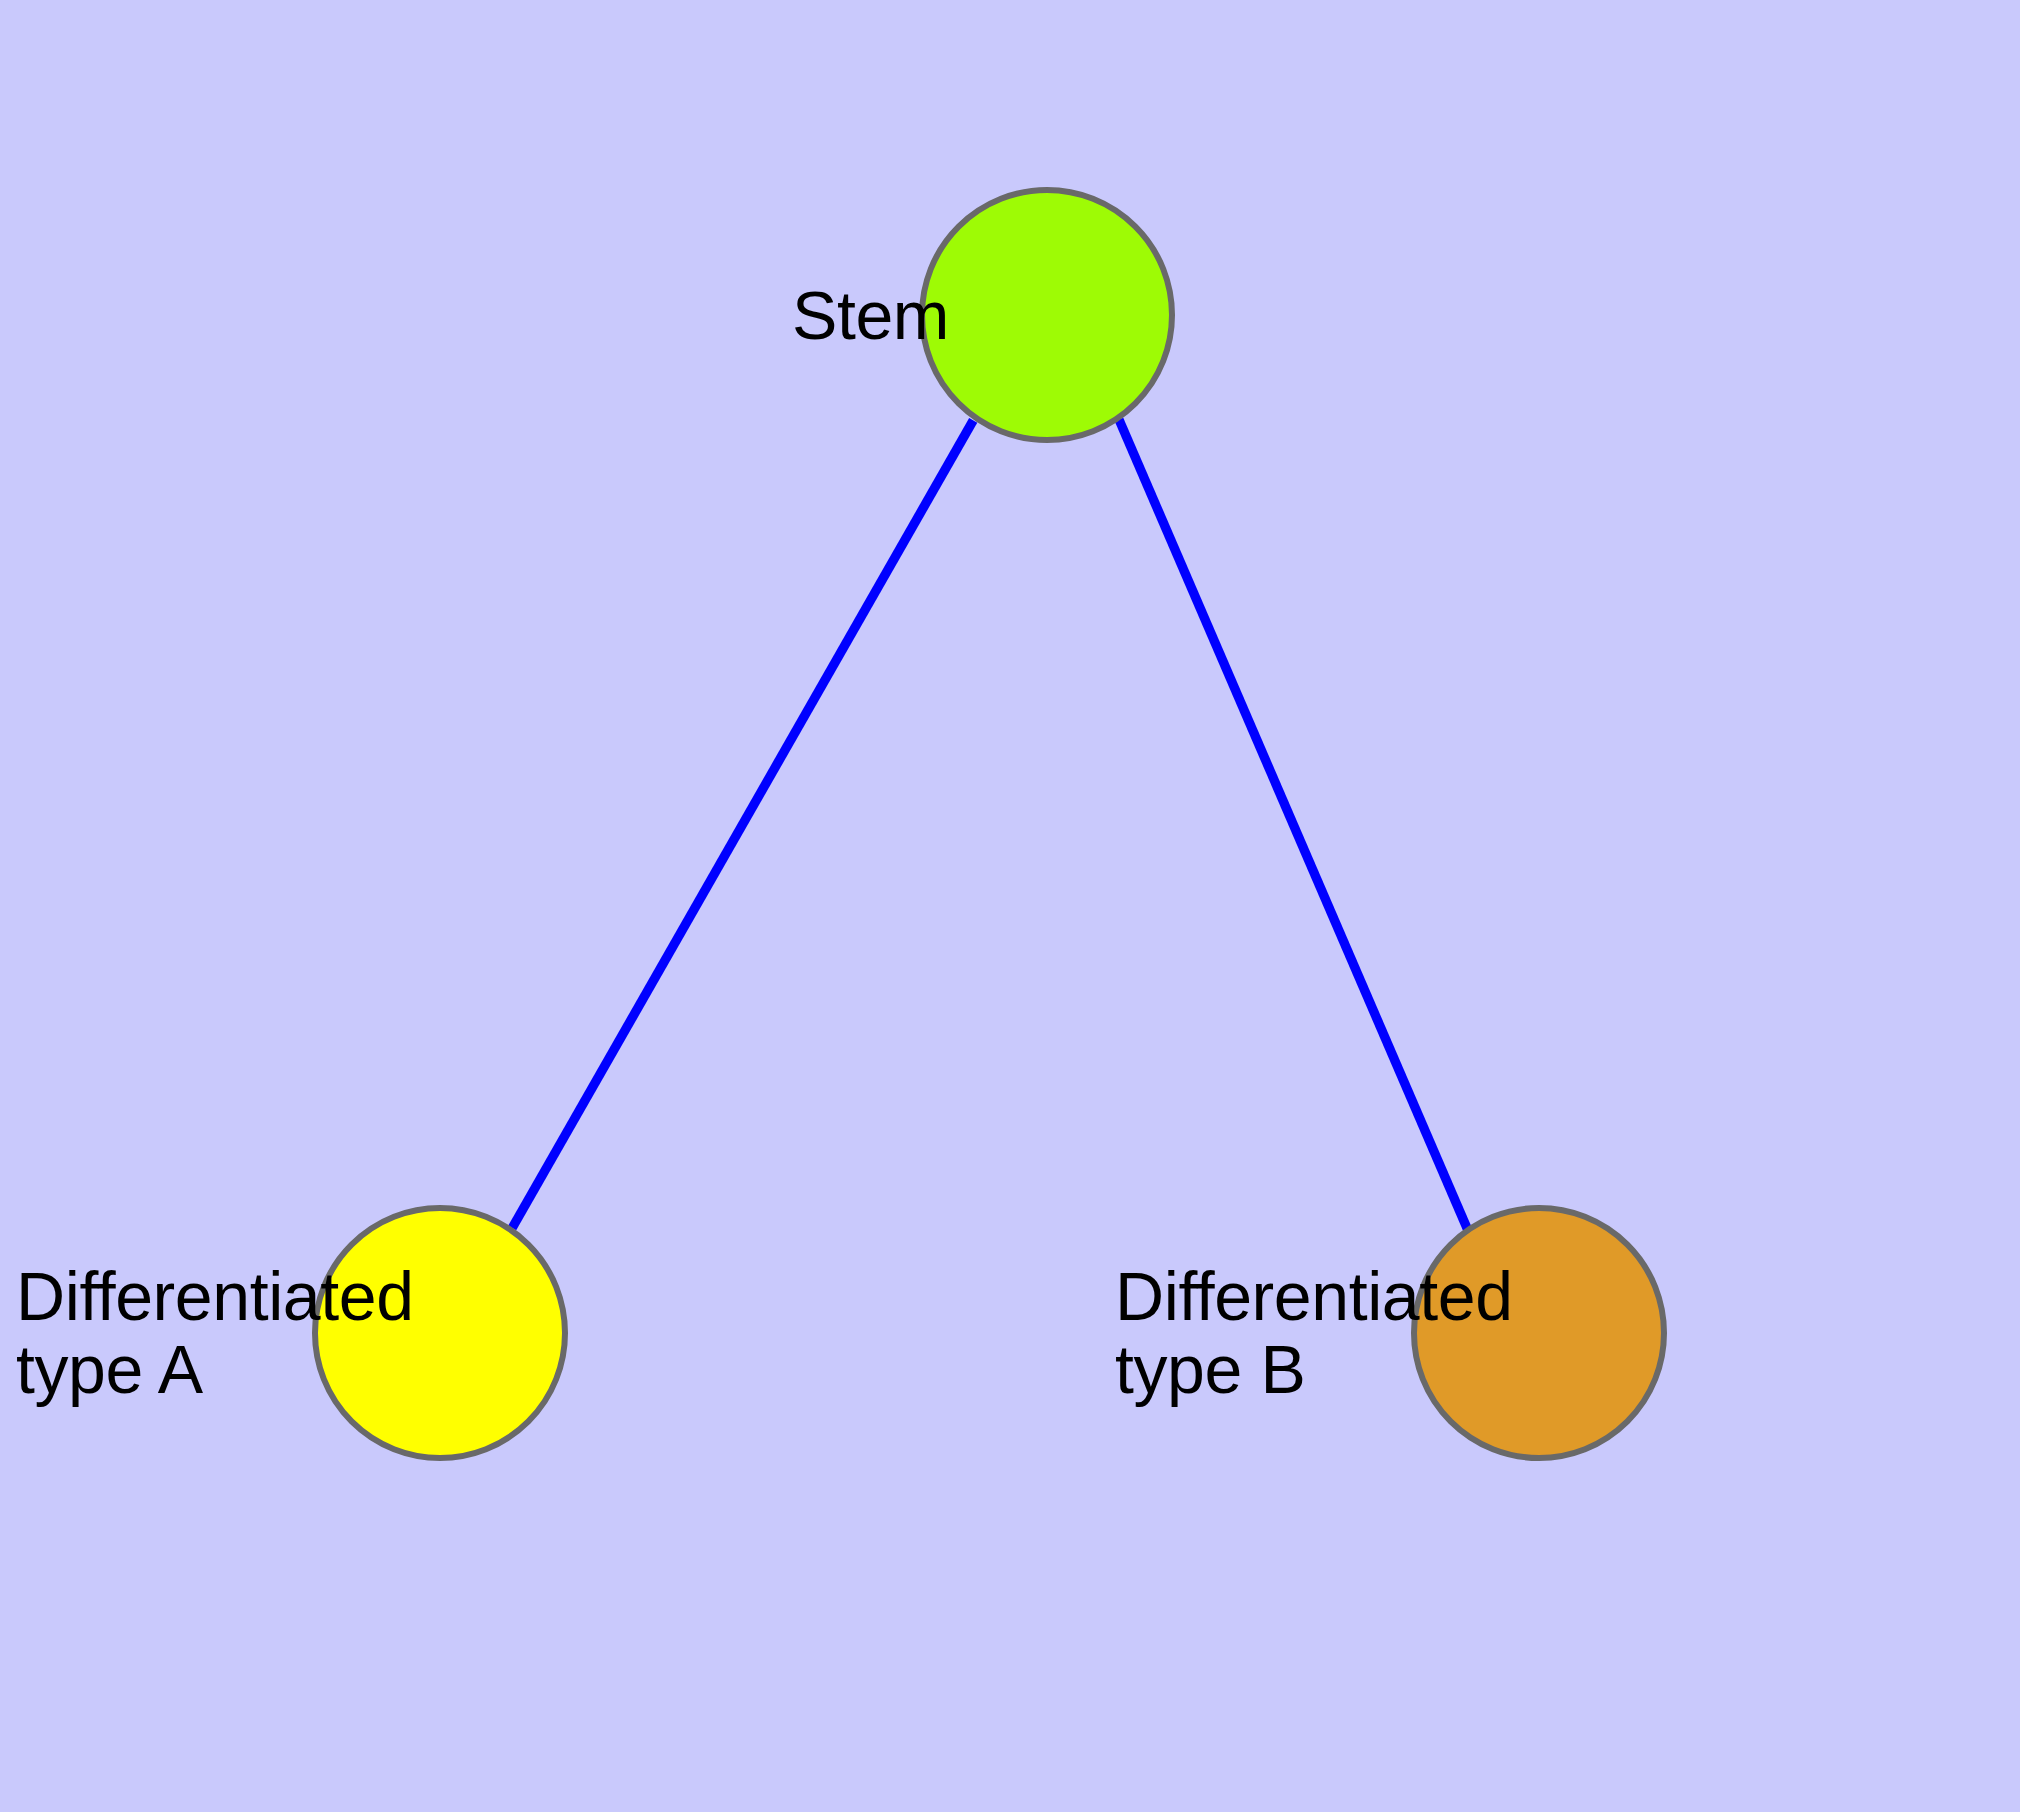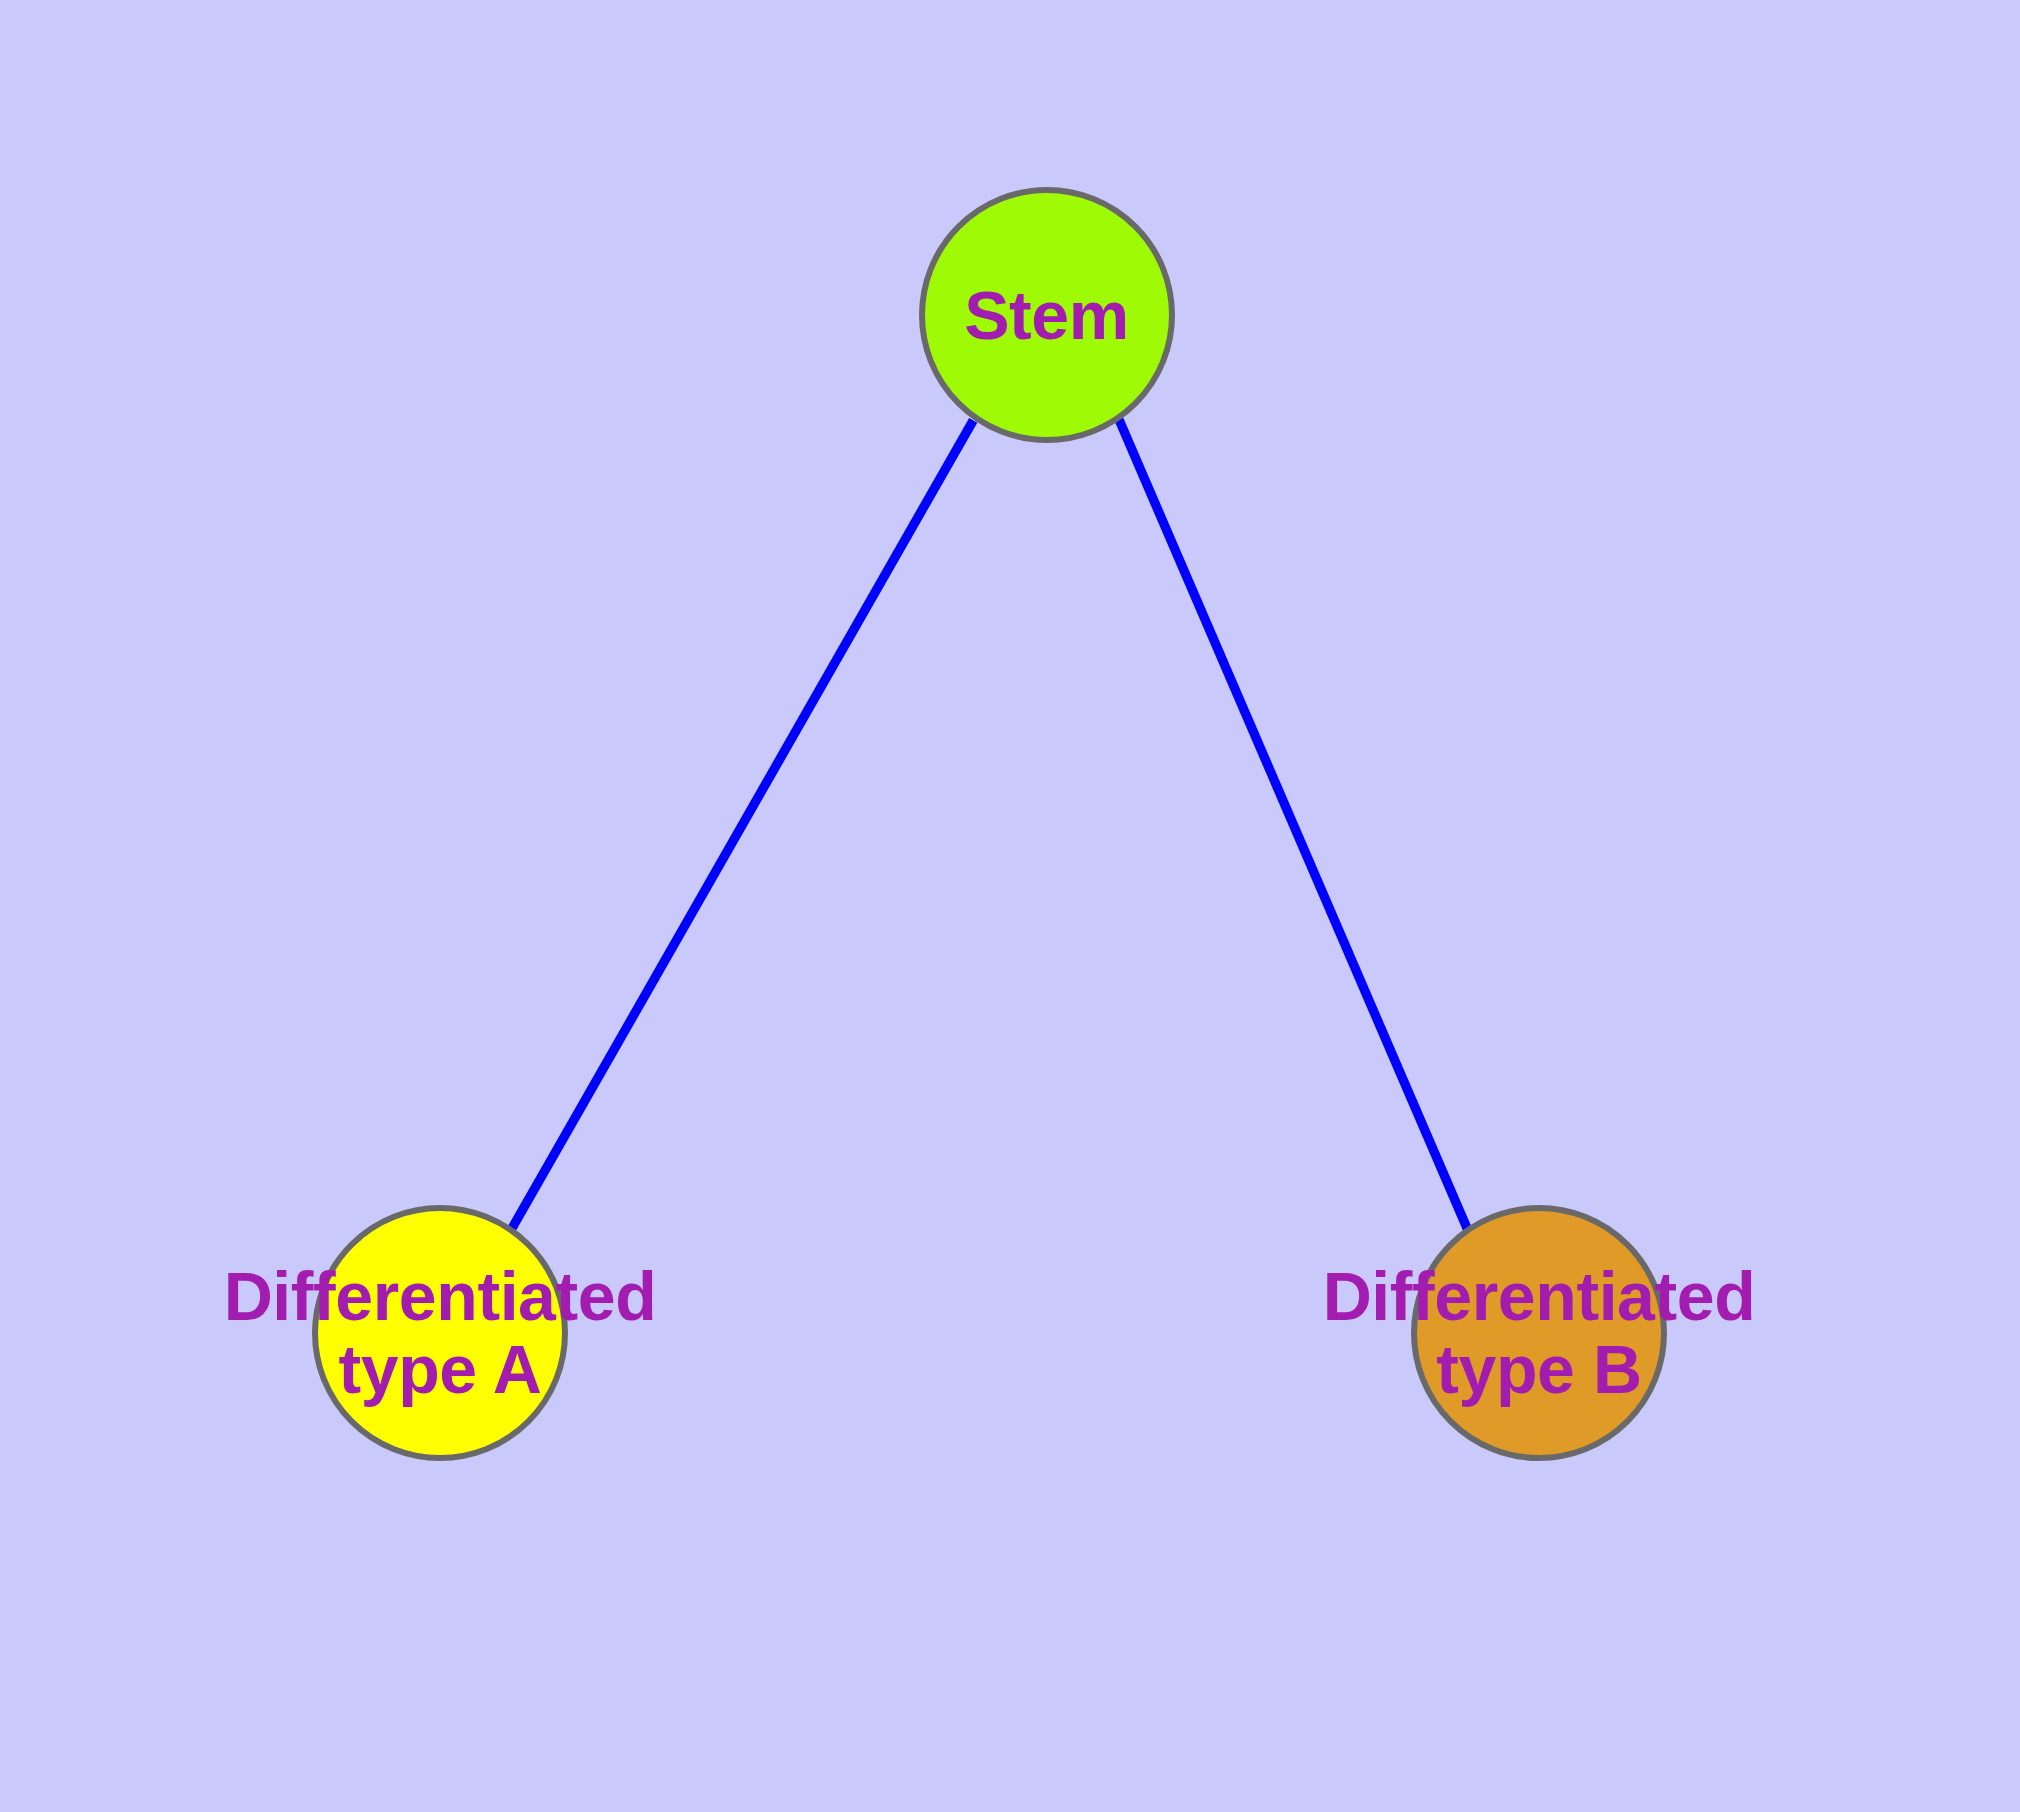--- a/index.html
+++ b/index.html
@@ -23,23 +23,23 @@
     height: 1812px;
   }
   .node {
     position: absolute;
     border-radius: 50%;
     box-sizing: border-box;
     border: 6px solid #696969;
   }
   .node-label {
     position: absolute;
-    color: #a21caf;
-    font-weight: bold;
-    text-align: center;
+    color: #000000;
+    font-weight: normal;
+    text-align: left;
     line-height: 1.08;
     white-space: pre;
     letter-spacing: -0.4px;
     pointer-events: none;
   }
   #stem-node {
     left: 919px;
     top: 187px;
     width: 256px;
     height: 256px;

